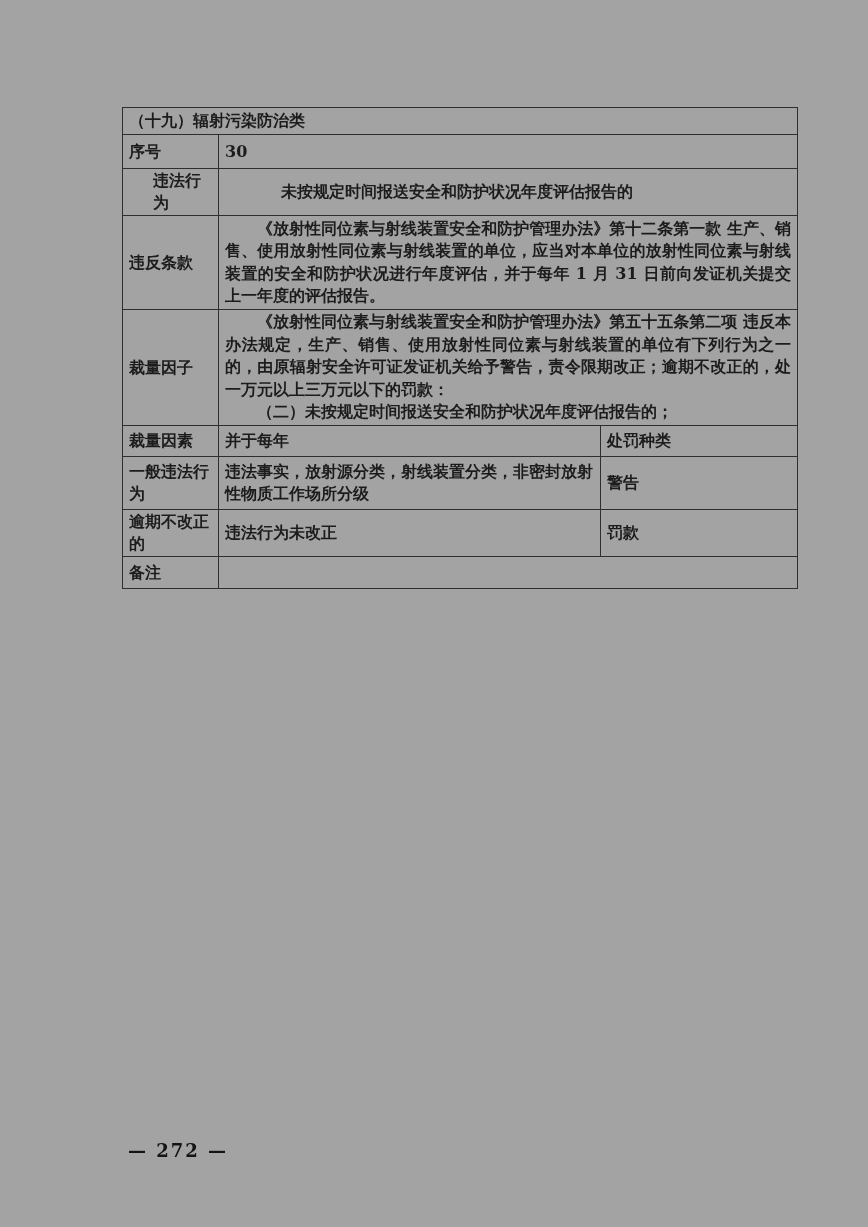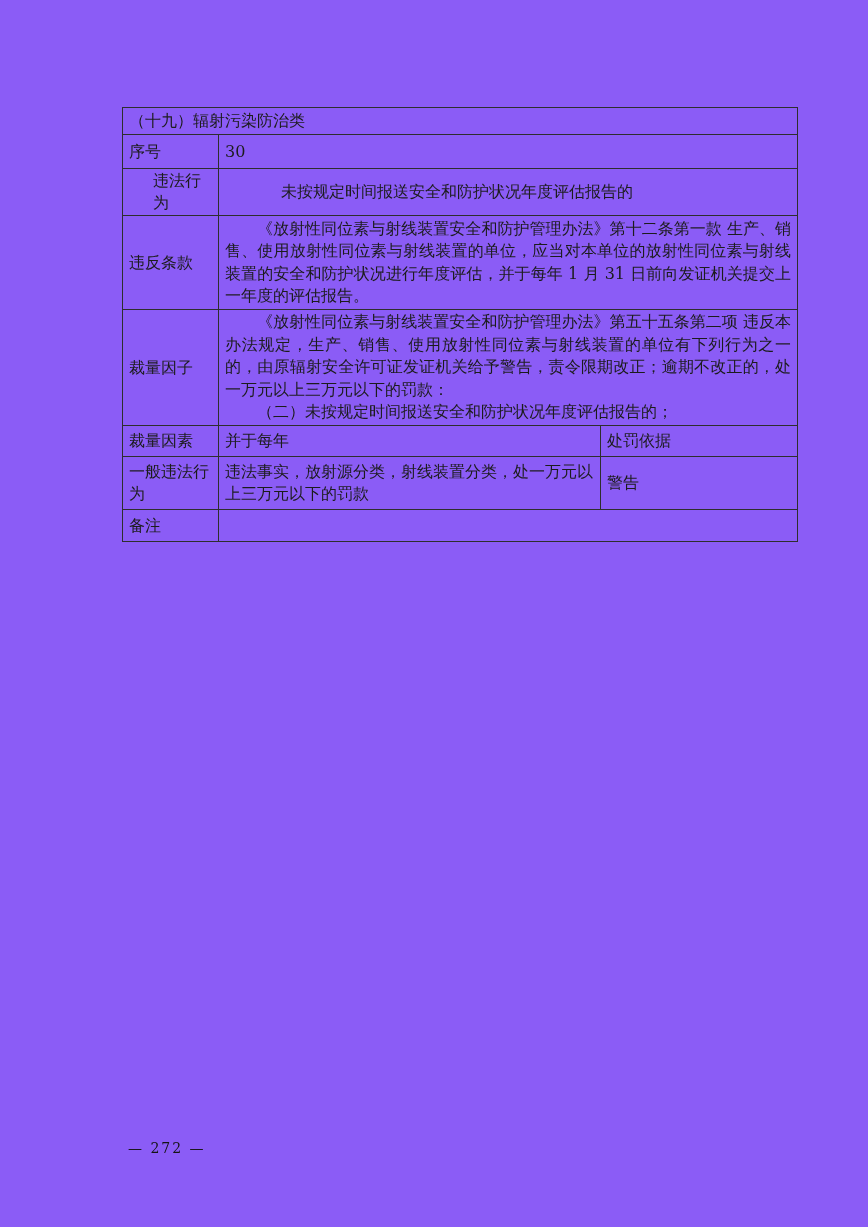--- a/index.html
+++ b/index.html
@@ -10,21 +10,22 @@
   body {
     width: 868px;
     height: 1227px;
     position: relative;
     font-family: "DejaVu Serif", "Liberation Serif", serif;
     color: #1c1c1c;
   }
   .page {
     position: absolute;
     inset: 0;
-    background: #8b5cf6;
+    background: #a3a3a3;
+    font-weight: bold;
   }
   table.law-table {
     position: absolute;
     left: 122px;
     top: 107px;
     width: 675px;
     border-collapse: collapse;
     table-layout: fixed;
     font-size: 16px;
     color: #1c1c1c;
@@ -67,21 +68,21 @@
   tr.r-overdue td  { height: 41px; }
   tr.r-remark td   { height: 29px; }
   .indent1 {
     text-indent: 2em;
     display: block;
   }
   .pageno {
     position: absolute;
     left: 128px;
     top: 1140px;
-    font-size: 14px;
+    font-size: 18px;
     letter-spacing: 2px;
     color: #141414;
   }
 </style>
 </head>
 <body>
 
 <div class="page">
 
   <table class="law-table">
@@ -119,29 +120,34 @@
       <td class="lbl">裁量因子</td>
       <td colspan="2" class="para">
         <p>《放射性同位素与射线装置安全和防护管理办法》第五十五条第二项 违反本办法规定，生产、销售、使用放射性同位素与射线装置的单位有下列行为之一的，由原辐射安全许可证发证机关给予警告，责令限期改正；逾期不改正的，处一万元以上三万元以下的罚款：</p>
         <p>（二）未按规定时间报送安全和防护状况年度评估报告的；</p>
       </td>
     </tr>
 
     <tr class="r-dhead">
       <td class="lbl">裁量因素</td>
       <td class="val">并于每年</td>
-      <td class="val">处罚依据</td>
+      <td class="val">处罚种类</td>
     </tr>
 
     <tr class="r-general">
       <td class="lbl">一般违法行为</td>
-      <td class="val">违法事实，放射源分类，射线装置分类，处一万元以上三万元以下的罚款</td>
+      <td class="val">违法事实，放射源分类，射线装置分类，非密封放射性物质工作场所分级</td>
       <td class="val">警告</td>
     </tr>
 
+    <tr class="r-overdue">
+      <td class="lbl">逾期不改正的</td>
+      <td class="val">违法行为未改正</td>
+      <td class="val">罚款</td>
+    </tr>
 
     <tr class="r-remark">
       <td class="lbl">备注</td>
       <td colspan="2" class="val"></td>
     </tr>
   </tbody>
     </table>
 
   <div class="pageno">—  272  —</div>
 </div>

